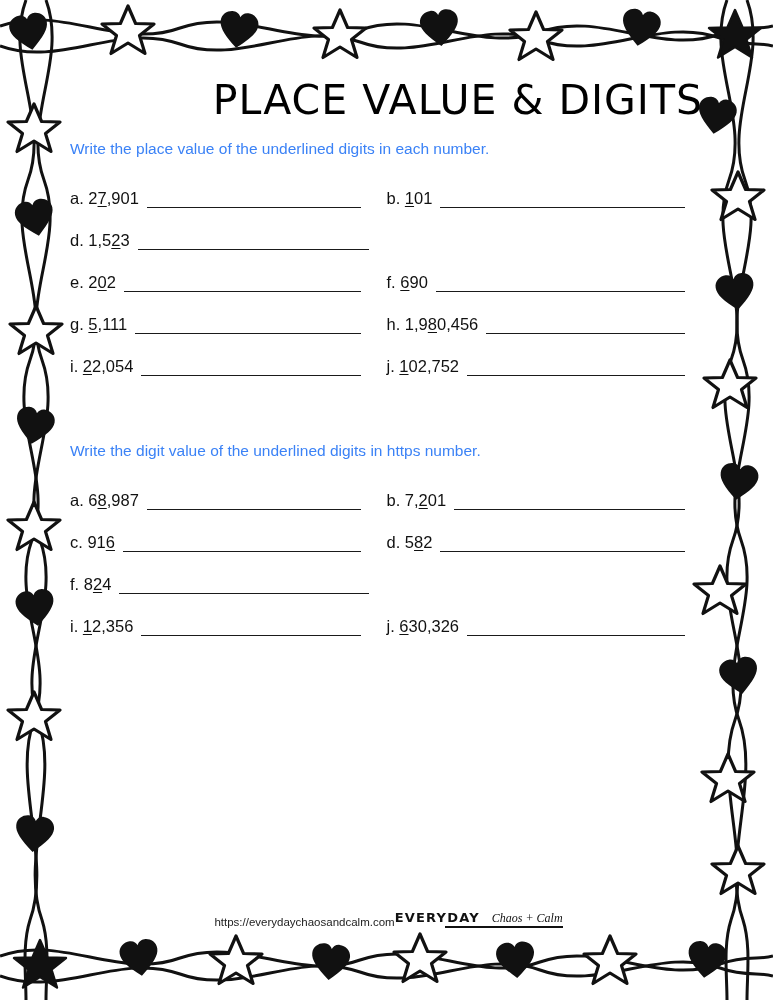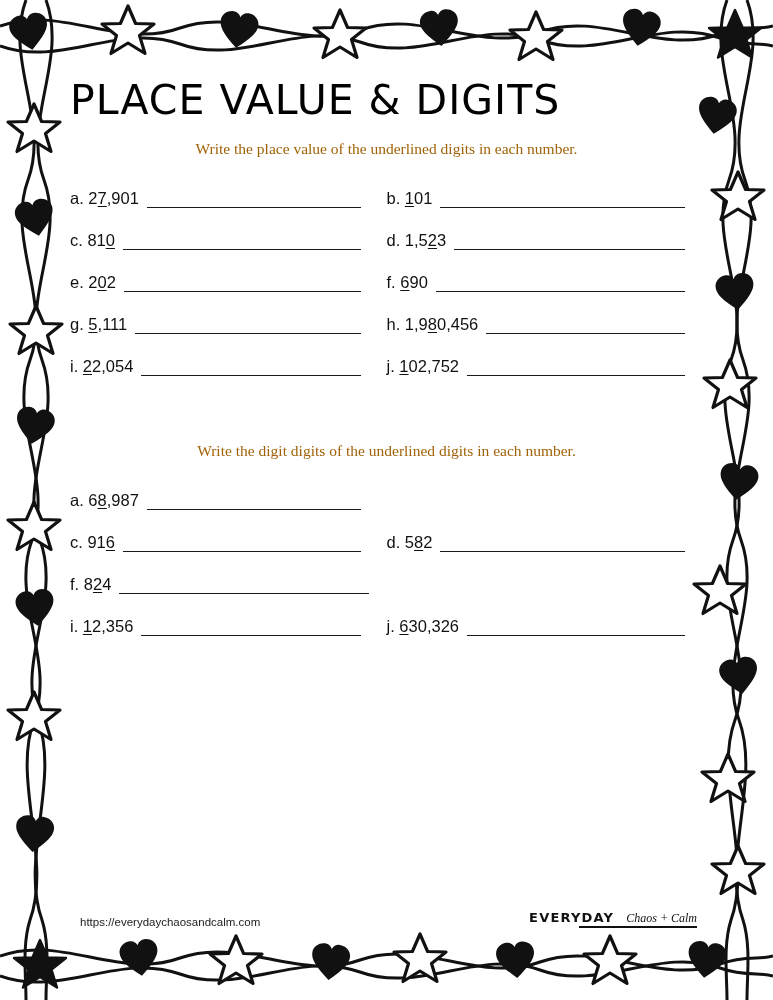--- a/index.html
+++ b/index.html
@@ -27,35 +27,34 @@
   
   .sheet {
     position: absolute;
     left: 70px;
     top: 66px;
     width: 633px;
     height: 870px;
   }
 
   .title {
-    text-align: left;
+    text-align: right;
     font-size: 41px;
     letter-spacing: 1px;
     font-weight: 400;
     margin: 10px 0 0 0;
     font-family: "DejaVu Sans", sans-serif;
     color: #000;
   }
 
   .instruction {
-    text-align: center;
+    text-align: left;
     font-size: 15.5px;
     margin-top: 16px;
-    color: #a16207;
-    font-family: Liberation Serif, serif;
+    color: #3b82f6;
   }
 
   .instruction.second {
     margin-top: 0;
   }
 
   .problems {
     margin-top: 30px;
   }
 
@@ -96,21 +95,21 @@
 
   .section-gap { height: 44px; }
 
   .footer {
     position: absolute;
     left: 0;
     right: 0;
     bottom: 8px;
     display: flex;
     align-items: flex-end;
-    justify-content: space-between;
+    justify-content: center;
   }
 
   .url {
     font-size: 11.5px;
     color: #222;
     padding-left: 10px;
   }
 
   .brand {
     padding-right: 6px;
@@ -220,24 +219,20 @@
         <div class="prob left">
           <span class="label">a. 2<u>7</u>,901</span>
           <span class="answer-line"></span>
         </div>
         <div class="prob right">
           <span class="label">b. <u>1</u>01</span>
           <span class="answer-line"></span>
         </div>
       </div>
       <div class="prob-row">
-        <div class="prob left">
-          <span class="label">c. 81<u>0</u></span>
-          <span class="answer-line"></span>
-        </div>
         <div class="prob right">
           <span class="label">d. 1,5<u>2</u>3</span>
           <span class="answer-line"></span>
         </div>
       </div>
       <div class="prob-row">
         <div class="prob left">
           <span class="label">e. 2<u>0</u>2</span>
           <span class="answer-line"></span>
         </div>
@@ -263,26 +258,30 @@
         </div>
         <div class="prob right">
           <span class="label">j. <u>1</u>02,752</span>
           <span class="answer-line"></span>
         </div>
       </div>
     </div>
 
   <div class="section-gap"></div>
 
-  <div class="instruction second">Write the digit digits of the underlined digits in each number.</div>
+  <div class="instruction second">Write the digit value of the underlined digits in https number.</div>
 
   <div class="problems" id="set1">
       <div class="prob-row">
         <div class="prob left">
           <span class="label">a. 6<u>8</u>,987</span>
+          <span class="answer-line"></span>
+        </div>
+        <div class="prob right">
+          <span class="label">b. 7,<u>2</u>01</span>
           <span class="answer-line"></span>
         </div>
       </div>
       <div class="prob-row">
         <div class="prob left">
           <span class="label">c. 91<u>6</u></span>
           <span class="answer-line"></span>
         </div>
         <div class="prob right">
           <span class="label">d. 5<u>8</u>2</span>

